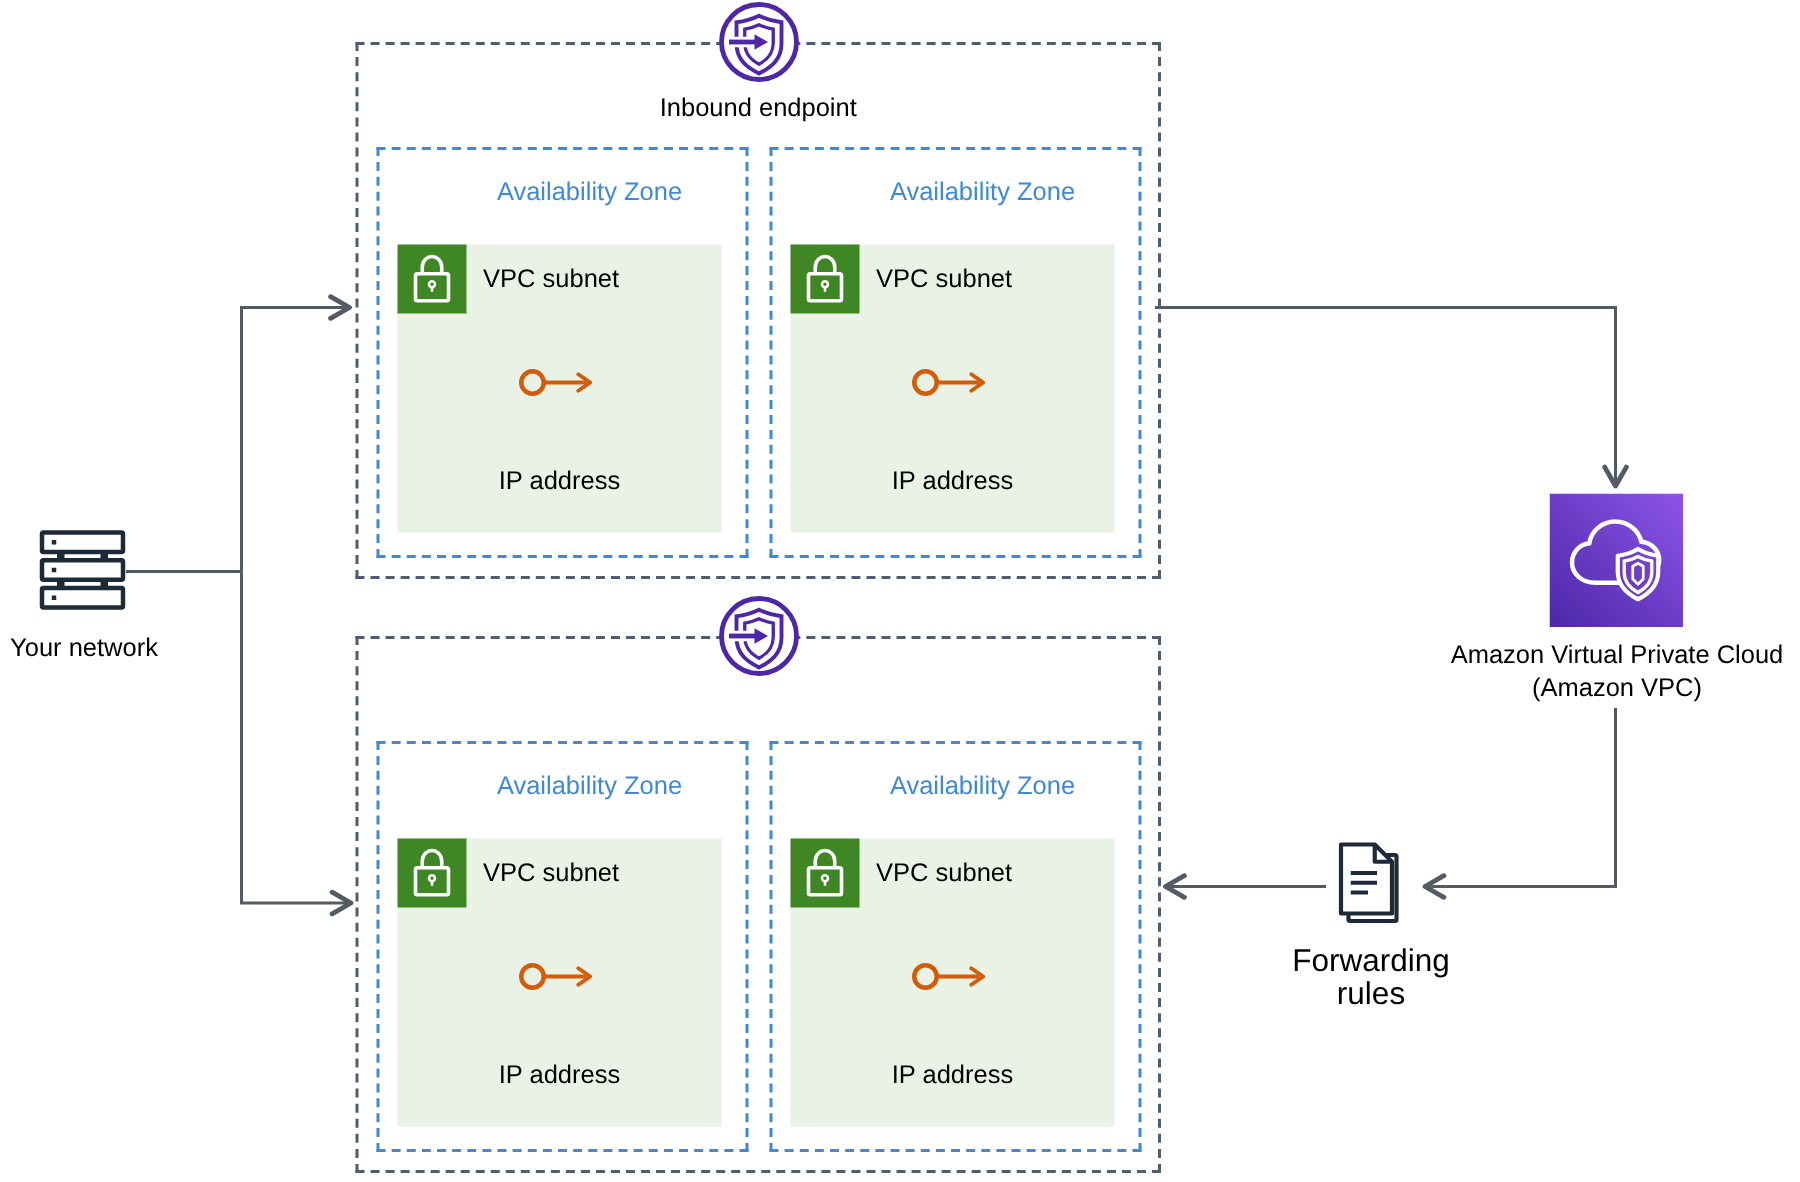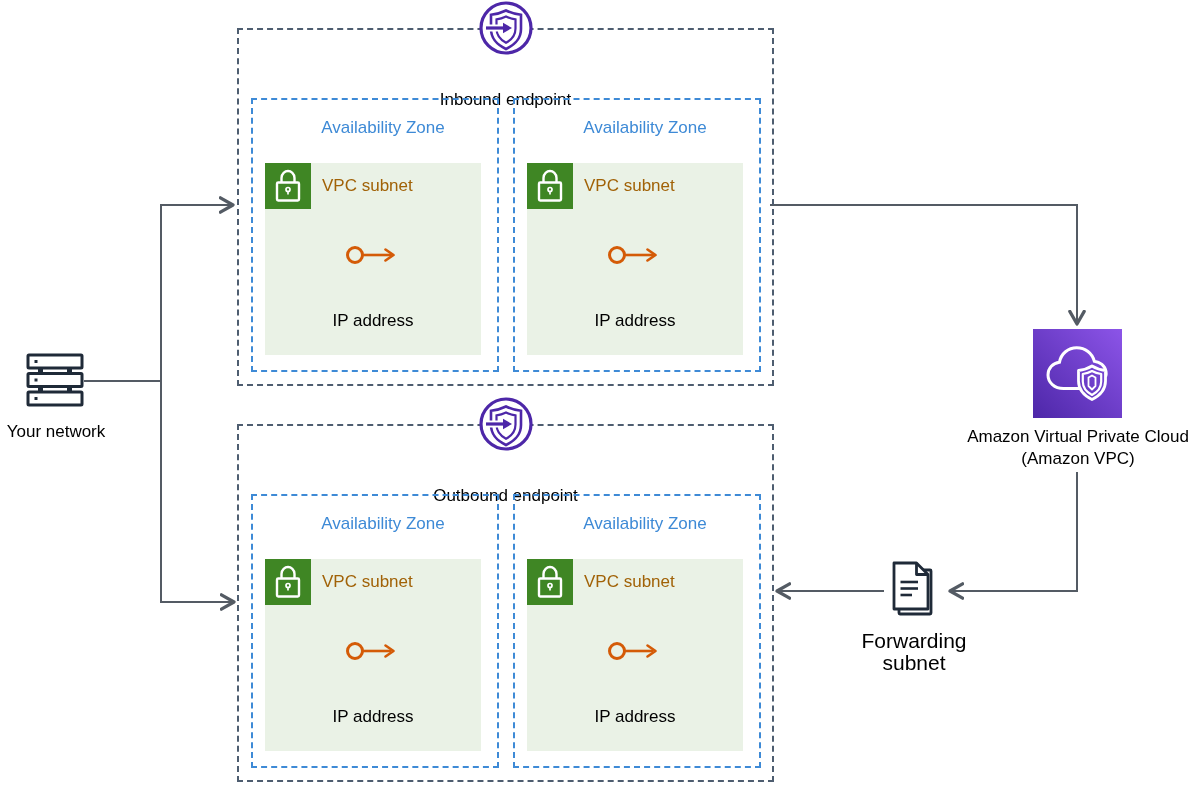--- a/index.html
+++ b/index.html
@@ -9,32 +9,32 @@
     overflow:hidden;
   }
   svg { display:block; }
   .connectors { position:absolute; left:0; top:0; pointer-events:none; }
 
   
   .group { position:absolute; border:2px dashed #4e5d70; background:transparent; }
   .group.inbound  { left:237px; top:28px;  width:533px; height:354px; }
   .group.outbound { left:237px; top:424px; width:533px; height:354px; }
   .endpoint-icon { position:absolute; left:50%; top:-2px; transform:translate(-50%,-50%); width:56px; height:56px; }
-  .group-label { position:absolute; top:32px; left:0; width:100%; text-align:center; font-size:17px; color:#000;margin-top:28px; }
+  .group-label { position:absolute; top:32px; left:0; width:100%; text-align:center; font-size:17px; color:#000; }
 
   
   .az { position:absolute; top:68px; width:244px; height:270px; border:2px dashed #3e8ad6; }
   .az.z1 { left:12px; }
   .az.z2 { left:274px; }
-  .az-label { position:absolute; top:18px; left:8px; width:100%; text-align:center; font-size:17px; color:#3e8ad6; }
+  .az-label { position:absolute; top:18px; left:18px; width:100%; text-align:center; font-size:17px; color:#3e8ad6; }
 
   
   .subnet { position:absolute; left:12px; top:63px; width:216px; height:192px; background:#eaf2e6; }
   .lock-badge { position:absolute; left:0; top:0; width:46px; height:46px; background:#3f8624; }
-  .subnet-label { position:absolute; left:57px; top:0; height:46px; line-height:46px; font-size:17px; color:#a16207; }
+  .subnet-label { position:absolute; left:57px; top:0; height:46px; line-height:46px; font-size:17px; color:#000000; }
   .ip-icon { position:absolute; left:50%; top:78px; transform:translateX(-50%); width:56px; height:28px; }
   .ip-label { position:absolute; top:128px; left:0; width:100%; text-align:center; font-size:17px; color:#000;margin-top:20px; }
 
   
   .yn-icon { position:absolute; left:26px; top:353px; width:58px; height:54px; }
   .yn-label { position:absolute; left:-14px; top:422px; width:140px; text-align:center; font-size:17px; }
 
   .vpc-icon { position:absolute; left:1033px; top:329px; width:89px; height:89px; }
   .vpc-label { position:absolute; left:940px; top:426px; width:276px; text-align:center; font-size:17px; line-height:22px; }
 
@@ -126,21 +126,20 @@
     <div class="endpoint-icon">
       <svg width="56" height="56" viewBox="0 0 56 56">
         <circle cx="28" cy="28" r="25" fill="#fff" stroke="#4d27a8" stroke-width="3.2"></circle>
         <path d="M28 10.5 C33.5 13.2 38.5 14.3 43 14.8 L43 29 C43 39.5 36.5 44.8 28 49 C19.5 44.8 13 39.5 13 29 L13 14.8 C17.5 14.3 22.5 13.2 28 10.5 Z" fill="none" stroke="#4d27a8" stroke-width="2.6"></path>
         <path d="M28 16.5 C31.5 18.2 34.5 19 37.5 19.4 L37.5 28.5 C37.5 36 33.5 39.8 28 42.8 C22.5 39.8 18.5 36 18.5 28.5 L18.5 19.4 C21.5 19 24.5 18.2 28 16.5 Z" fill="none" stroke="#4d27a8" stroke-width="2.2"></path>
         <path d="M8 28 H30" stroke="#fff" stroke-width="7"></path>
         <path d="M8 28 H26" stroke="#4d27a8" stroke-width="3.2"></path>
         <path d="M25 22.8 L34 28 L25 33.2 Z" fill="#4d27a8"></path>
       </svg>
     </div>
-    <div class="group-label">Outbound endpoint</div>
 
     <div class="az z1">
       <div class="az-label">Availability Zone</div>
       <div class="subnet">
         <div class="lock-badge">
           <svg width="46" height="46" viewBox="0 0 46 46">
             <path d="M16.5 20 V15 C16.5 10.5 20 8 23 8 C26 8 29.5 10.5 29.5 15 V20" fill="none" stroke="#fff" stroke-width="2.4"></path>
             <rect x="12" y="19.5" width="22" height="18" rx="1.2" fill="none" stroke="#fff" stroke-width="2.4"></rect>
             <circle cx="23" cy="26.5" r="2" fill="none" stroke="#fff" stroke-width="1.7"></circle>
             <path d="M23 28.5 V31.5" stroke="#fff" stroke-width="1.7"></path>
@@ -229,16 +228,16 @@
       <path d="M29.5 2 V13.5 H41" fill="none" stroke="#1f2a38" stroke-width="2.8" stroke-linejoin="round"></path>
       <g stroke="#1f2a38" stroke-width="2.6">
         <path d="M13.5 21 H31"></path>
         <path d="M13.5 27.5 H31"></path>
         <path d="M13.5 34 H25"></path>
       </g>
     </svg>
   </div>
   <div class="fw-label">
     <div>Forwarding</div>
-    <div>subnet</div>
+    <div>rules</div>
   </div>
 
 </div>
 
 </body></html>

